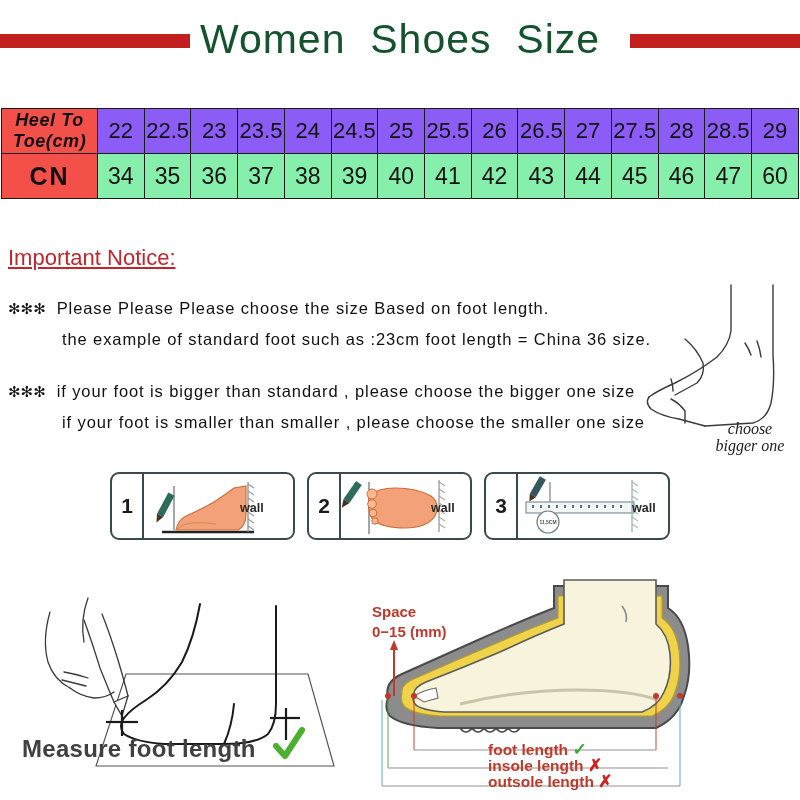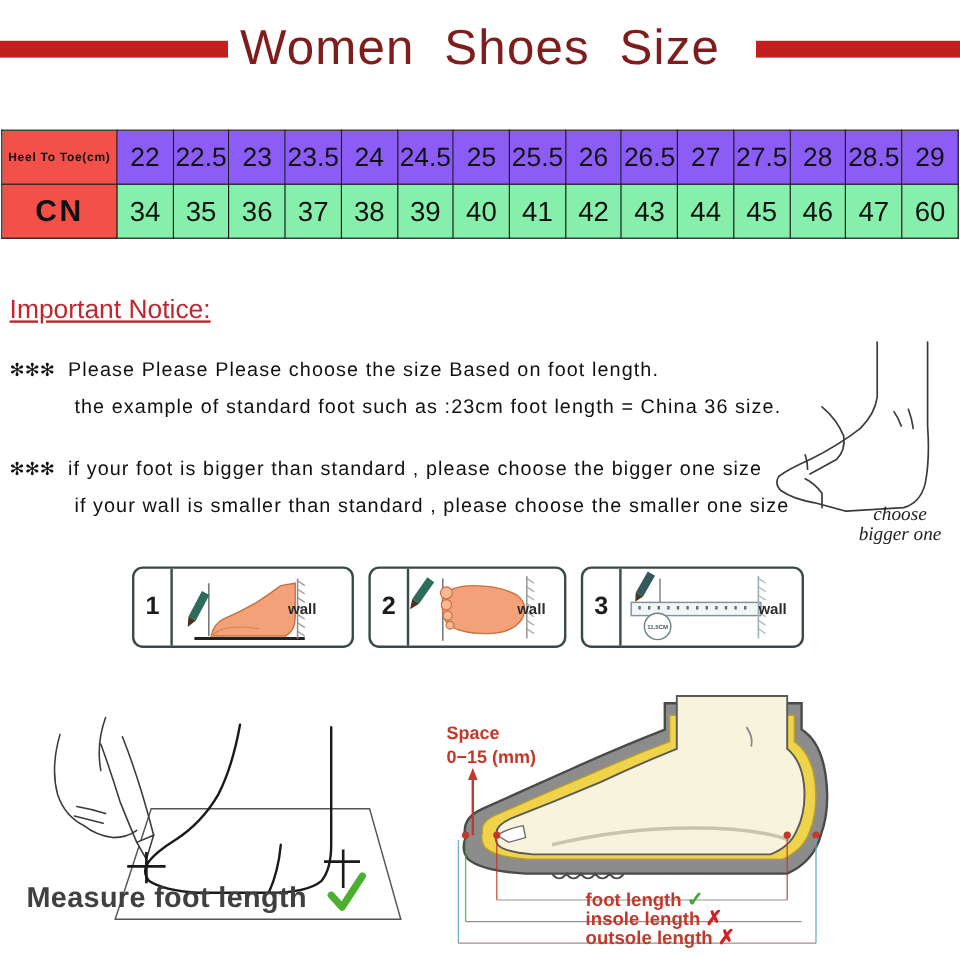--- a/index.html
+++ b/index.html
@@ -16,21 +16,21 @@
     position:absolute;left:0;top:0;width:800px;height:86px;
   }
   .hdr-bar{
     position:absolute;top:34px;height:14px;background:#C41F1F;
   }
   #hdr-bar-left{left:0;width:190px;}
   #hdr-bar-right{left:630px;width:170px;}
   #header-title{
     position:absolute;top:16px;left:0;width:800px;
     text-align:center;
-    color:#7f1d1d;
+    color:#14532d;
     font-size:41px;
     font-weight:400;
     letter-spacing:1px;
     font-family:"Liberation Sans", sans-serif;
     white-space:pre;
   }
 
   
   #size-table{
     position:absolute;left:1px;top:108px;
@@ -44,21 +44,21 @@
     padding:0;
     height:44px;
     font-family:"Liberation Sans", sans-serif;
   }
   td.row-label{
     background:#F4504A;
     width:95px;
     color:#111;
   }
   td.lbl-cm{
-    font-size:10px;font-weight:bold;letter-spacing:.6px;
+    font-size:18px;font-weight:bold;letter-spacing:.6px;font-style:italic;
   }
   td.lbl-cn{
     font-size:25px;font-weight:bold;letter-spacing:2px;
   }
   td.cm-cell{
     background:#8b5cf6;
     font-size:22px;color:#111;
   }
   td.cn-cell{
     background:#86efac;
@@ -219,21 +219,21 @@
 <div id="notice">
   <div id="notice-title">Important Notice:</div>
 
   <div class="notice-block">
     <div class="notice-line"><span class="stars">✻✻✻</span>  <span>Please Please Please choose the size Based on foot length.</span></div>
     <div class="notice-line indent">the example of standard foot such as :23cm foot length = China 36 size.</div>
   </div>
 
   <div class="notice-block">
     <div class="notice-line"><span class="stars">✻✻✻</span>  <span>if your foot is bigger than standard , please choose the bigger one size</span></div>
-    <div class="notice-line indent">if your wall is smaller than standard , please choose the smaller one size</div>
+    <div class="notice-line indent">if your foot is smaller than smaller , please choose the smaller one size</div>
   </div>
 </div>
 
 <svg id="foot-sketch" viewBox="0 0 155 165">
   <g fill="none" stroke="#3a3a3a" stroke-width="1.4" stroke-linejoin="round" stroke-linecap="round">
 
     <path d="M128 2 L128 72 Q130 100 126 120 Q122 136 108 140 L60 143"></path>
 
     <path d="M86 2 L86 48 Q84 62 72 74 Q54 88 30 100 Q12 108 4 114"></path>
 

